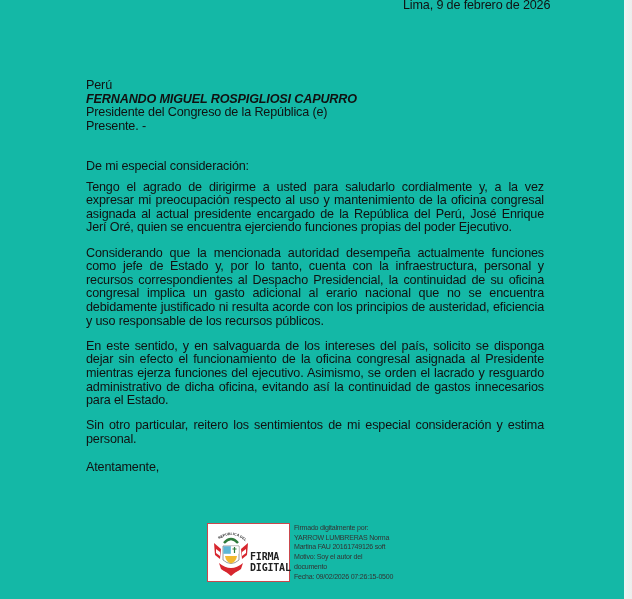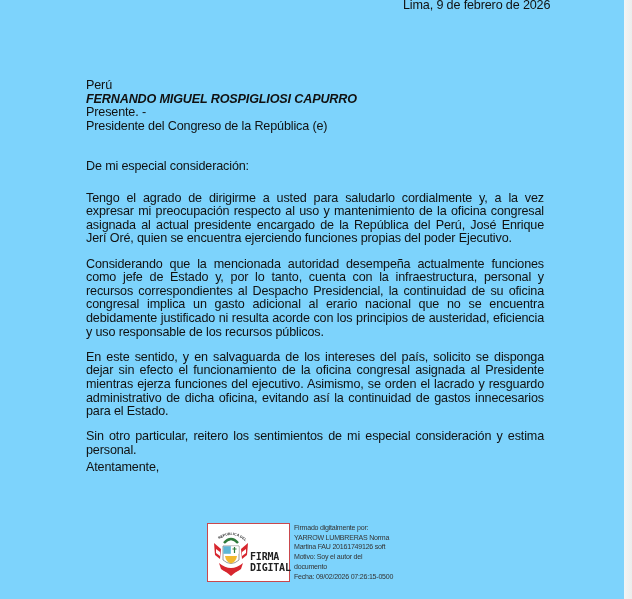--- a/index.html
+++ b/index.html
@@ -2,52 +2,52 @@
 <html><head>
 <meta charset="utf-8">
 <style>
   html, body { margin: 0; padding: 0; }
   body {
     width: 632px; height: 599px; overflow: hidden; position: relative;
     background: #ffffff;
     font-family: "Liberation Sans", "DejaVu Sans", sans-serif;
     color: #111111;
   }
-  .page { position: absolute; left: 0; top: 0; width: 624px; height: 599px; background: #7dd3fc; }
+  .page { position: absolute; left: 0; top: 0; width: 624px; height: 599px; background: #14b8a6; }
   .right-strip { position: absolute; right: 0; top: 0; width: 8px; height: 599px; background: linear-gradient(to right, #f4f4f4, #ececec); }
   .text { font-size: 12.6px; line-height: 13.6px; letter-spacing: -0.15px; }
   .date { position: absolute; left: 403px; top: -1px; width: 141px; text-align: right; white-space: nowrap; }
   .ref { position: absolute; left: 86px; top: 39px; font-weight: bold; text-decoration: underline; text-decoration-thickness: 1px; text-underline-offset: 1px; white-space: nowrap; }
   .addressee { position: absolute; left: 86px; top: 79px; }
   .addressee div { white-space: nowrap; }
   .addressee .name { font-weight: bold; font-style: italic; }
   .body { position: absolute; left: 86px; top: 160px; width: 458px; }
   .body p { margin: 0 0 11.6px 0; text-align: justify; }
-  .body p.salutation { margin-bottom: 18px; }
+  .body p.salutation { margin-bottom: 7px; }
   .closing { position: absolute; left: 86px; top: 461px; white-space: nowrap; }
 
   .stamp { position: absolute; left: 207px; top: 523px; width: 83px; height: 59px; box-sizing: border-box; border: 1.5px solid #c9484d; background: #fff; }
   .stamp .label { position: absolute; left: 42px; top: 27px; font-family: "DejaVu Sans Mono", "Liberation Mono", monospace; font-weight: bold; font-size: 10px; line-height: 11px; color: #222; letter-spacing: -0.2px; }
   .stamp svg { position: absolute; left: 3px; top: 3px; }
   .sigtext { position: absolute; left: 294px; top: 523px; font-family: "Liberation Sans", "DejaVu Sans", sans-serif; font-size: 7.6px; line-height: 9.7px; color: #333; letter-spacing: -0.25px; transform: scaleX(0.93); transform-origin: left top; }
   .sigtext div { white-space: nowrap; }
 </style>
 </head>
 <body>
 
 <div class="page">
 
   <div class="text date">Lima, 9 de febrero de 2026</div>
 
 
   <div class="text addressee">
     <div>Perú</div>
     <div class="name">FERNANDO MIGUEL ROSPIGLIOSI CAPURRO</div>
+    <div>Presidente del Congreso de la República (e)</div>
     <div>Presente. -</div>
-    <div>Presidente del Congreso de la República (e)</div>
   </div>
 
   <div class="text body">
     <p class="salutation">De mi especial consideración:</p>
     <p>Tengo el agrado de dirigirme a usted para saludarlo cordialmente y, a la vez expresar mi preocupación respecto al uso y mantenimiento de la oficina congresal asignada al actual presidente encargado de la República del Perú, José Enrique Jerí Oré, quien se encuentra ejerciendo funciones propias del poder Ejecutivo.</p>
     <p>Considerando que la mencionada autoridad desempeña actualmente funciones como jefe de Estado y, por lo tanto, cuenta con la infraestructura, personal y recursos correspondientes al Despacho Presidencial, la continuidad de su oficina congresal implica un gasto adicional al erario nacional que no se encuentra debidamente justificado ni resulta acorde con los principios de austeridad, eficiencia y uso responsable de los recursos públicos.</p>
     <p>En este sentido, y en salvaguarda de los intereses del país, solicito se disponga dejar sin efecto el funcionamiento de la oficina congresal asignada al Presidente mientras ejerza funciones del ejecutivo. Asimismo, se orden el lacrado y resguardo administrativo de dicha oficina, evitando así la continuidad de gastos innecesarios para el Estado.</p>
     <p>Sin otro particular, reitero los sentimientos de mi especial consideración y estima personal.</p>
   </div>
 

